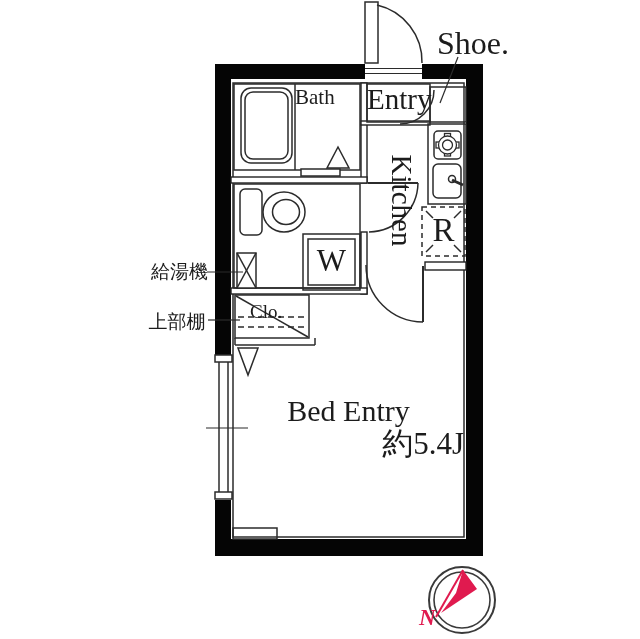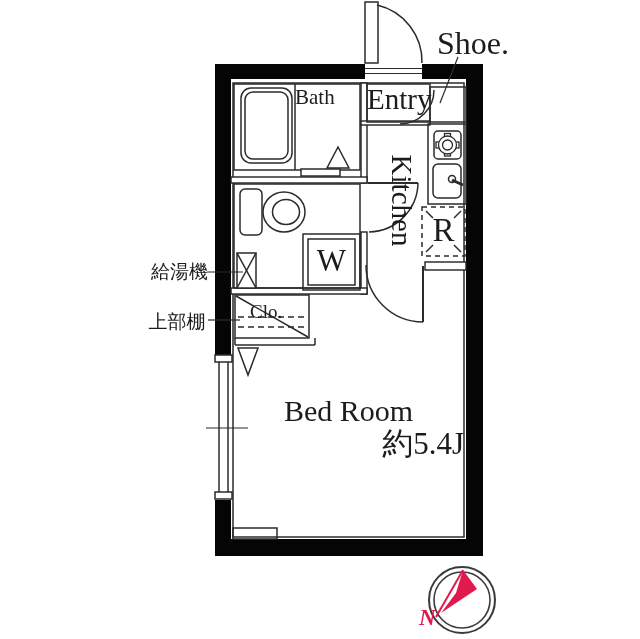--- a/index.html
+++ b/index.html
@@ -155,18 +155,18 @@
     </g>
   </svg>
 
   <div class="lbl lbl-bath">Bath</div>
   <div class="lbl lbl-entry">Entry</div>
   <div class="lbl lbl-shoe">Shoe.</div>
   <div class="lbl lbl-kitchen">Kitchen</div>
   <div class="lbl lbl-w">W</div>
   <div class="lbl lbl-r">R</div>
   <div class="lbl lbl-clo">Clo.</div>
-  <div class="lbl lbl-bedname">Bed Room</div>
+  <div class="lbl lbl-bedname">Bed Entry</div>
   <div class="lbl lbl-bedsize">約5.4J</div>
   <div class="lbl lbl-jp lbl-yuwakashi">給湯機</div>
   <div class="lbl lbl-jp lbl-tana">上部棚</div>
   <div class="lbl lbl-n">N</div>
 </div>
 
 </body></html>

